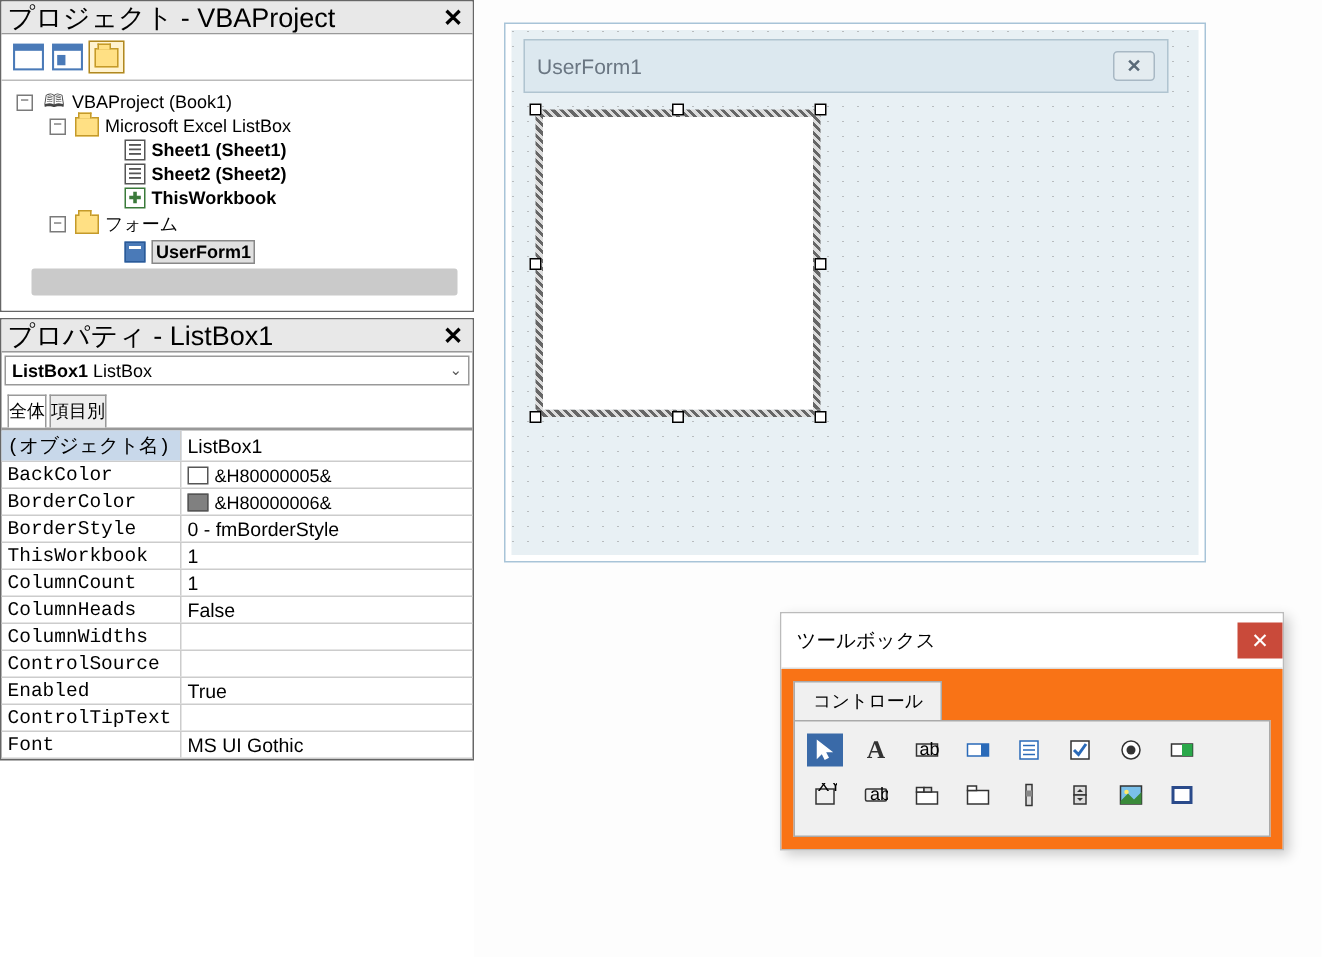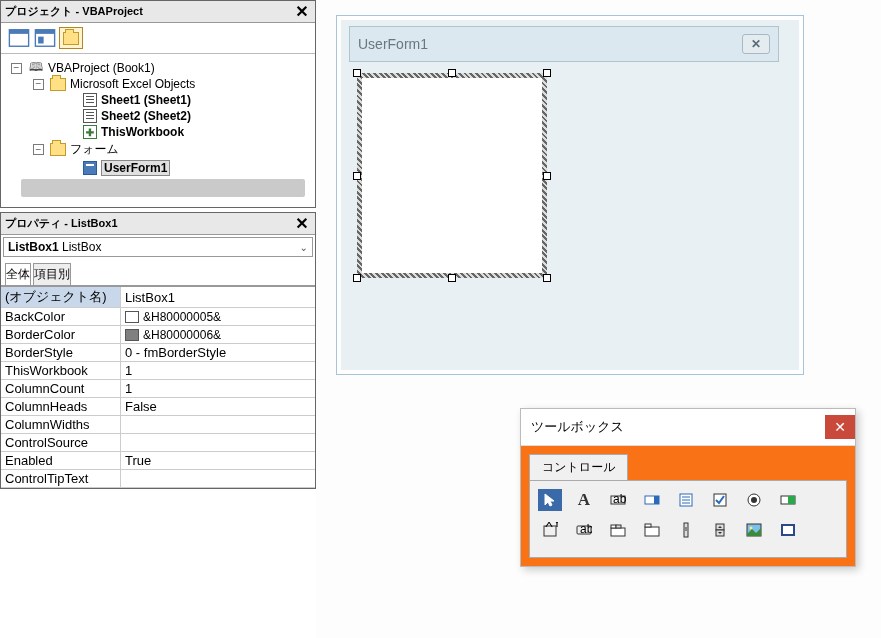--- a/index.html
+++ b/index.html
@@ -3,21 +3,21 @@
 <meta charset="utf-8">
 <style>
 * { box-sizing: border-box; margin: 0; padding: 0; font-family: "MS UI Gothic", "Meiryo", sans-serif; font-size: 12px; }
 body { background: #fff; width: 881px; height: 638px; overflow: hidden; position: relative; }
 .left-panel { position: absolute; left: 0; top: 0; width: 316px; height: 638px; }
 .right-area { position: absolute; left: 316px; top: 0; right: 0; bottom: 0; background: #fdfdfd; }
 
 
 .project-pane { border: 1px solid #666; }
 .pane-header { display: flex; align-items: center; justify-content: space-between; background: #e8e8e8; padding: 2px 4px; border-bottom: 1px solid #999; height: 22px;}
-.pane-header .title { font-size: 11px; font-weight: bold; }
+.pane-header .title { font-size: 18px; }
 .close-x { width: 18px; height: 18px; display: inline-flex; align-items: center; justify-content: center; font-weight: bold; font-size: 16px; cursor: pointer; }
 .proj-toolbar { padding: 4px 6px; display: flex; gap: 2px; border-bottom: 1px solid #bbb; background:#fff;}
 .tb-btn { width: 24px; height: 22px; border: 1px solid transparent; display: inline-flex; align-items: center; justify-content: center; cursor:pointer; }
 .tb-btn.sel { border: 1px solid #b08820; background: #fff3d0; }
 .tree { background: #fff; padding: 6px 4px 6px 10px; font-size: 13px; overflow:hidden;}
 .tree-row { display: flex; align-items: center; gap: 4px; white-space: nowrap; padding: 1px 0; cursor:pointer; }
 .toggle { width: 11px; height: 11px; border: 1px solid #7a7a7a; display:inline-flex; align-items:center; justify-content:center; font-size:10px; line-height:1; color:#555; margin-right:2px; background:#fff;}
 .indent1 { padding-left: 22px; } .indent3 { padding-left: 72px; font-weight: bold; }
 .icon-folder { width:16px; height:13px; background:#ffe084; border:1px solid #c49a2a; position:relative;}
 .icon-folder.open::before{content:"";position:absolute;top:-4px;left:1px;width:7px;height:3px;background:#ffe084;border:1px solid #c49a2a;border-bottom:none;}
@@ -33,21 +33,21 @@
 
 
 .props-pane { border: 1px solid #666; margin-top: 4px; }
 .obj-select { display:flex; align-items:center; border:1px solid #999; margin:2px; padding:2px 4px; background:#fff; position:relative;}
 .obj-select .arrow { position:absolute; right:4px; color:#555; font-size:10px;}
 .tabs { display:flex; border-bottom:1px solid #999; padding: 4px 4px 0 4px;}
 .tab { padding: 2px 0; border:1px solid #999; border-bottom:none; background:#eee; margin-right:2px; cursor:pointer; font-size:13px;}
 .tab.active { background:#fff; }
 .prop-grid { border-top:1px solid #999; }
 .prop-row { display:flex; border-bottom:1px solid #ccc; }
-.prop-name { width:120px; padding:1px 4px; border-right:1px solid #ccc; font-size:13px; }
+.prop-name { width:120px; padding:1px 4px; border-right:1px solid #ccc; font-size:13px;font-family:Liberation Mono, monospace; }
 .prop-name.sel { background:#c8d8ea; }
 .prop-val { flex:1; padding:1px 4px; display:flex; align-items:center; gap:4px; font-size:13px;}
 .swatch { width:14px; height:12px; border:1px solid #555; display:inline-block;}
 
 
 .designer-frame { position:absolute; left:20px; top:15px; width:468px; height:360px; border:1px solid #a8c4d8; background:#fff; padding:3px;}
 .designer-inner { position:absolute; left:4px; top:4px; right:4px; bottom:4px; background:#e8f0f4; background-image: radial-gradient(#888 0.6px, transparent 0.6px); background-size: 10px 10px; background-position: 6px 6px;}
 .uf-window { position:absolute; left:8px; top:6px; width:430px; height:36px; background:#dce8ef; border:1px solid #b0c4d0; display:flex; align-items:center; justify-content:space-between; padding:0 8px; }
 .uf-title { color:#6a7682; font-size:14px; }
 .uf-close { width:28px; height:20px; border:1px solid #a8b8c4; border-radius:3px; background:#e4ecf0; display:inline-flex; align-items:center; justify-content:center; color:#5a6a78; font-weight:bold;}
@@ -100,21 +100,21 @@
     </div>
     <div class="tree">
       <div class="tree-row">
           <span class="toggle">−</span>
           <span class="icon-vba">🕮</span>
           <span>VBAProject (Book1)</span>
         </div>
       <div class="tree-row indent1">
           <span class="toggle">−</span>
           <span class="icon-folder open"></span>
-          <span>Microsoft Excel Objects</span>
+          <span>Microsoft Excel ListBox</span>
         </div>
       <div class="tree-row indent3">
           <span class="icon-sheet"></span>
           <span>Sheet1 (Sheet1)</span>
         </div>
       <div class="tree-row indent3">
           <span class="icon-sheet"></span>
           <span>Sheet2 (Sheet2)</span>
         </div>
       <div class="tree-row indent3">
@@ -190,20 +190,24 @@
           <div class="prop-name">ControlSource</div>
           <div class="prop-val"></div>
         </div>
       <div class="prop-row">
           <div class="prop-name">Enabled</div>
           <div class="prop-val">True</div>
         </div>
       <div class="prop-row">
           <div class="prop-name">ControlTipText</div>
           <div class="prop-val"></div>
+        </div>
+      <div class="prop-row">
+          <div class="prop-name">Font</div>
+          <div class="prop-val">MS UI Gothic</div>
         </div>
     </div>
   </div>
 </div>
 
 <div class="right-area">
   <div class="designer-frame">
     <div class="designer-inner">
       <div class="uf-window">
         <span class="uf-title">UserForm1</span>

